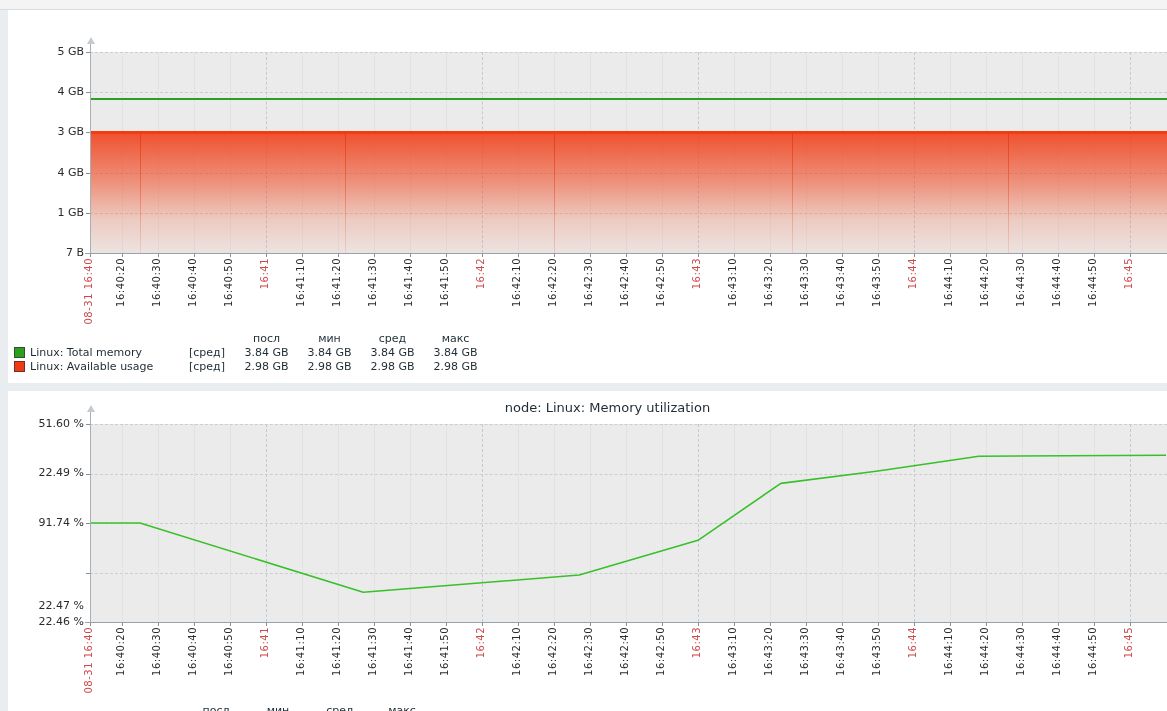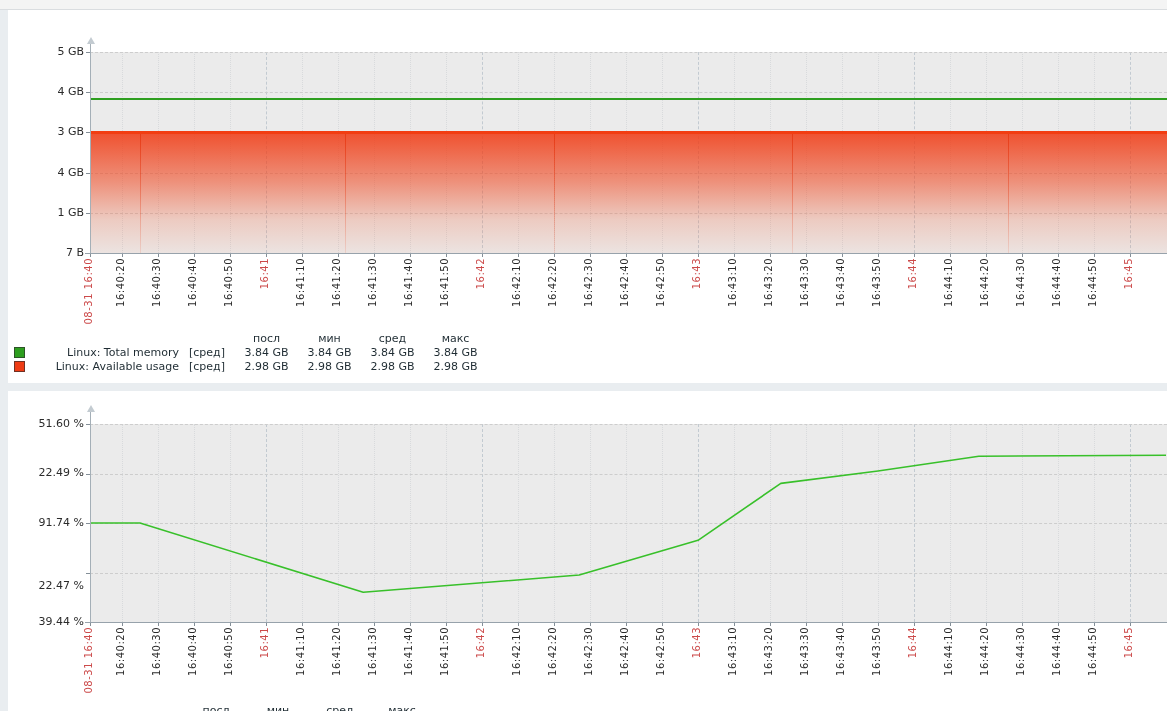--- a/index.html
+++ b/index.html
@@ -64,21 +64,21 @@
   }
   #util-svg{position:absolute;left:90px;top:418px;width:1077px;height:204px;overflow:visible}
 
   .legend{position:absolute;font-size:11px;color:#1f2c33}
   #legend1{left:14px;top:331px}
   #legend2{left:14px;top:703px}
   .lrow{display:grid;align-items:center;height:14px}
   #legend1 .lrow{grid-template-columns:16px 149px 56px 63px 63px 63px 63px}
   #legend2 .lrow{grid-template-columns:16px 110px 45px 62px 62px 62px 62px}
   .lc{text-align:center;white-space:nowrap}
-  .ll{text-align:right;white-space:nowrap}
+  .ll{text-align:left;white-space:nowrap}
   .swatch{width:11px;height:11px;border:1px solid rgba(45,45,45,0.65);box-sizing:border-box}
 </style>
 </head>
 <body>
 
 <div class="topbar"></div>
 <div class="card" id="card1"></div>
 <div class="card" id="card2"></div>
 
 <div class="chart-layer" id="chart1">
@@ -237,27 +237,28 @@
       <span class="lc">[сред]</span>
       <span class="lc">2.98 GB</span>
       <span class="lc">2.98 GB</span>
       <span class="lc">2.98 GB</span>
       <span class="lc">2.98 GB</span>
     </div>
   </div>
 </div>
 
 <div class="chart-layer" id="chart2">
+  <div class="chart-title" id="title2">node: Linux: Memory utilization</div>
   <div class="plot-bg" id="plot-bg2"></div>
 
   <div class="ylab" style="top:417px">51.60 %</div>
   <div class="ylab" style="top:466px">22.49 %</div>
   <div class="ylab" style="top:516px">91.74 %</div>
-  <div class="ylab" style="top:579px">22.47 %</div>
-  <div class="ylab" style="top:615px">39.44 %</div>
+  <div class="ylab" style="top:599px">22.47 %</div>
+  <div class="ylab" style="top:615px">22.46 %</div>
 
   <div id="c2-grid">
       <div class="gl-v" style="left: 122px; top: 424px; height: 198px;"></div>
       <div class="gl-v" style="left: 158px; top: 424px; height: 198px;"></div>
       <div class="gl-v" style="left: 194px; top: 424px; height: 198px;"></div>
       <div class="gl-v" style="left: 230px; top: 424px; height: 198px;"></div>
       <div class="gl-v major" style="left: 266px; top: 424px; height: 198px;"></div>
       <div class="gl-v" style="left: 302px; top: 424px; height: 198px;"></div>
       <div class="gl-v" style="left: 338px; top: 424px; height: 198px;"></div>
       <div class="gl-v" style="left: 374px; top: 424px; height: 198px;"></div>

